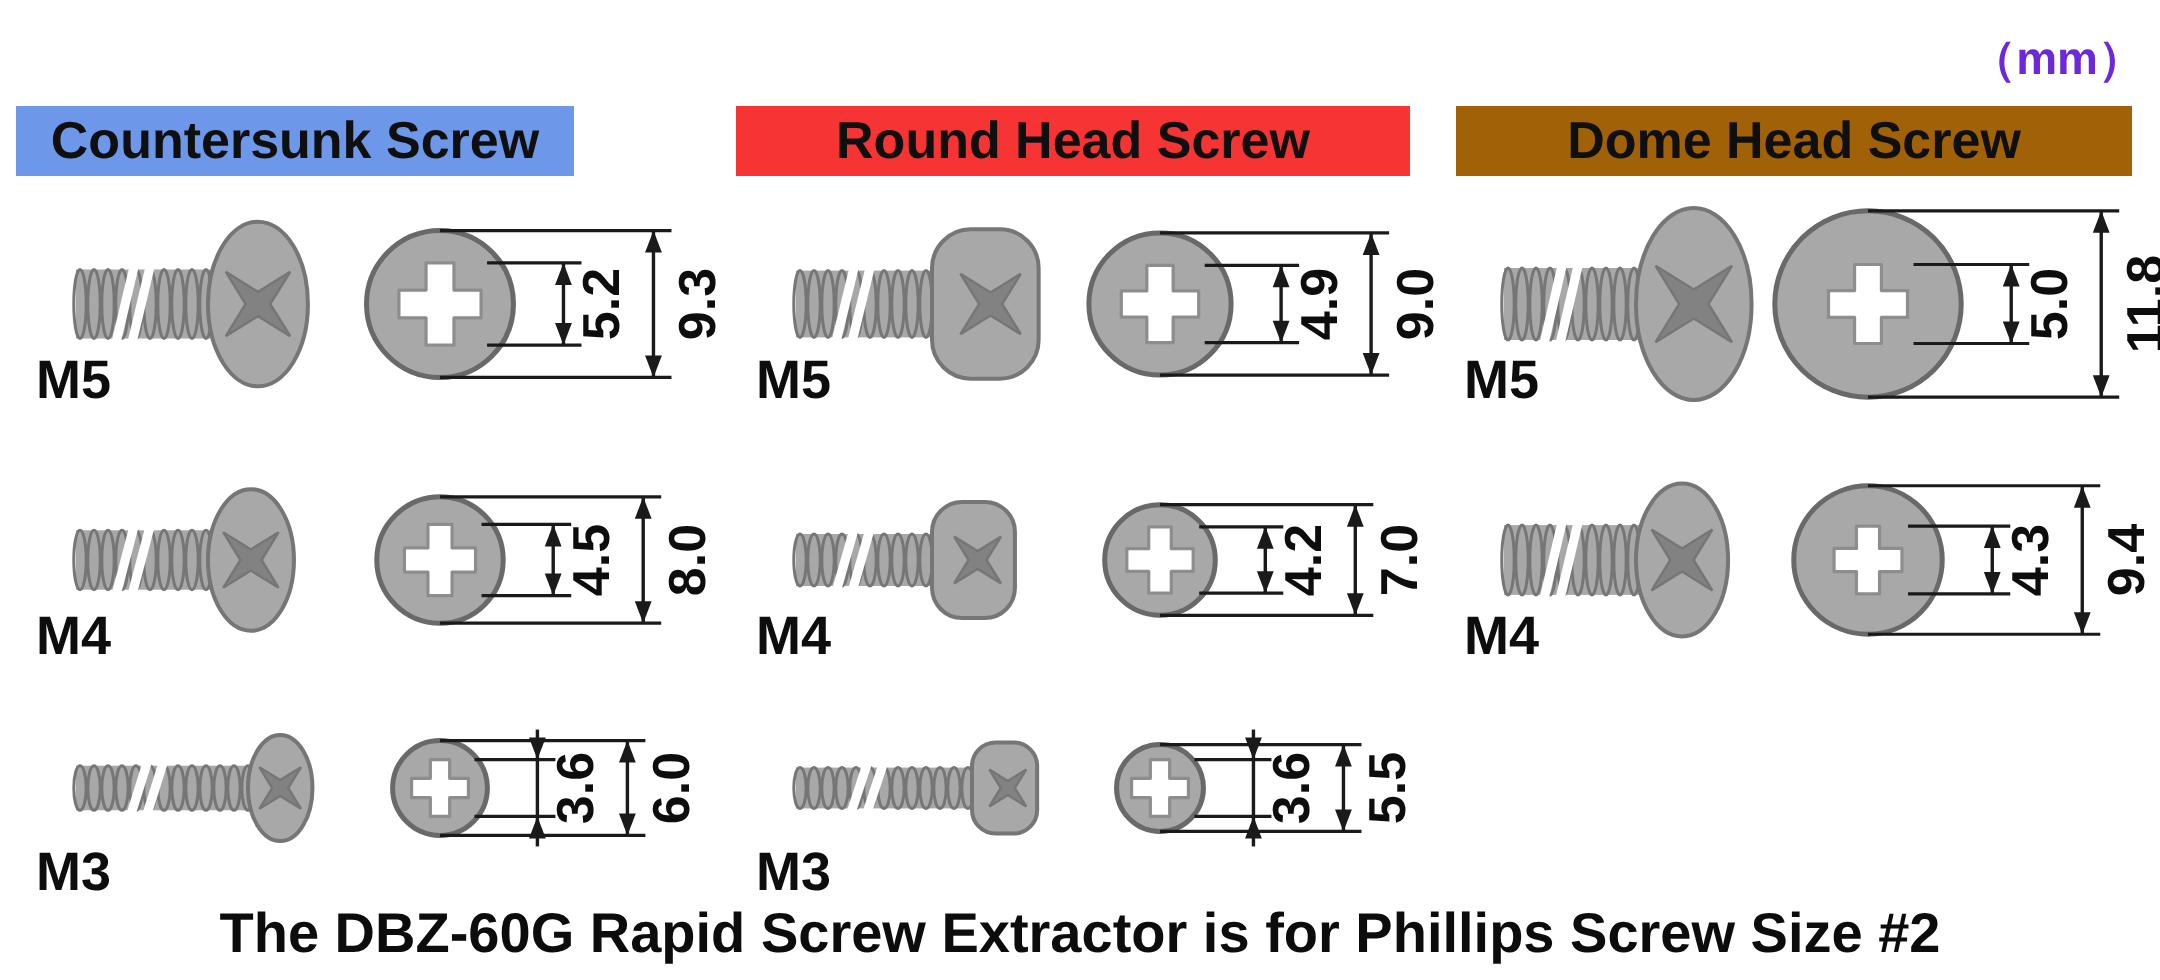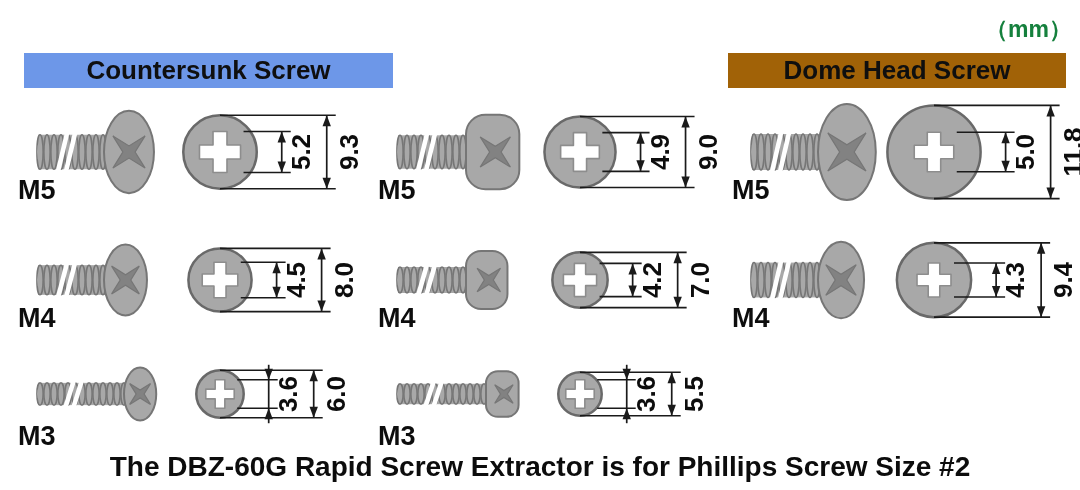--- a/index.html
+++ b/index.html
@@ -6,43 +6,44 @@
   body{
     width:1080px;height:490px;background:#ffffff;position:relative;
     font-family:"Liberation Sans", sans-serif;overflow:hidden;
   }
   .page{position:absolute;inset:0;}
   .title{
     position:absolute;left:8px;top:0px;font-size:40px;font-weight:bold;
     letter-spacing:0px;
   }
   .unit{
-    position:absolute;right:8px;top:14px;font-size:23px;font-weight:600;color:#15803d;
+    position:absolute;right:8px;top:14px;font-size:23px;font-weight:600;color:#6d28d9;
   }
   .hdr{
     position:absolute;top:53px;height:35px;line-height:35px;text-align:center;
     font-size:26px;font-weight:bold;color:#0f0f0f;
   }
-  .hdr-countersunk{left:24px;width:369px;}
+  .hdr-countersunk{left:8px;width:279px;}
   .hdr-round{left:368px;width:337px;}
   .hdr-dome{left:728px;width:338px;}
   #diagram{position:absolute;left:0;top:97px;width:1080px;height:364px;}
   .col{position:absolute;top:0;width:356px;height:364px;}
   .caption{
     position:absolute;left:0;top:451px;width:1080px;text-align:center;
     font-size:28px;font-weight:bold;color:#0c0c0c;
   }
   svg text{font-family:"Liberation Sans", sans-serif;}
 </style>
 </head>
 <body>
 
 <div class="page">
   <div class="unit">（mm）</div>
   <div class="hdr hdr-countersunk" style="background: rgb(109, 151, 232); color: rgb(15, 15, 15);">Countersunk Screw</div>
+  <div class="hdr hdr-round" style="background: rgb(246, 52, 52); color: rgb(15, 15, 15);">Round Head Screw</div>
   <div class="hdr hdr-dome" style="background: #a16207; color: rgb(15, 15, 15);">Dome Head Screw</div>
   <div id="diagram">
       <div class="col" style="left: 10px;"><svg width="356" height="364" viewBox="0 0 356 364">
           <g>
             <rect x="28" y="37.73455" width="76" height="34.5309" fill="#a8a8a8"></rect>
             <ellipse cx="30" cy="55" rx="3.1" ry="17.26545" fill="none" stroke="#767676" stroke-width="1.5"></ellipse>
             <ellipse cx="37" cy="55" rx="3.1" ry="17.26545" fill="none" stroke="#767676" stroke-width="1.5"></ellipse>
             <ellipse cx="44" cy="55" rx="3.1" ry="17.26545" fill="none" stroke="#767676" stroke-width="1.5"></ellipse>
             <ellipse cx="51" cy="55" rx="3.1" ry="17.26545" fill="none" stroke="#767676" stroke-width="1.5"></ellipse>
             <ellipse cx="58" cy="55" rx="3.1" ry="17.26545" fill="none" stroke="#767676" stroke-width="1.5"></ellipse>

